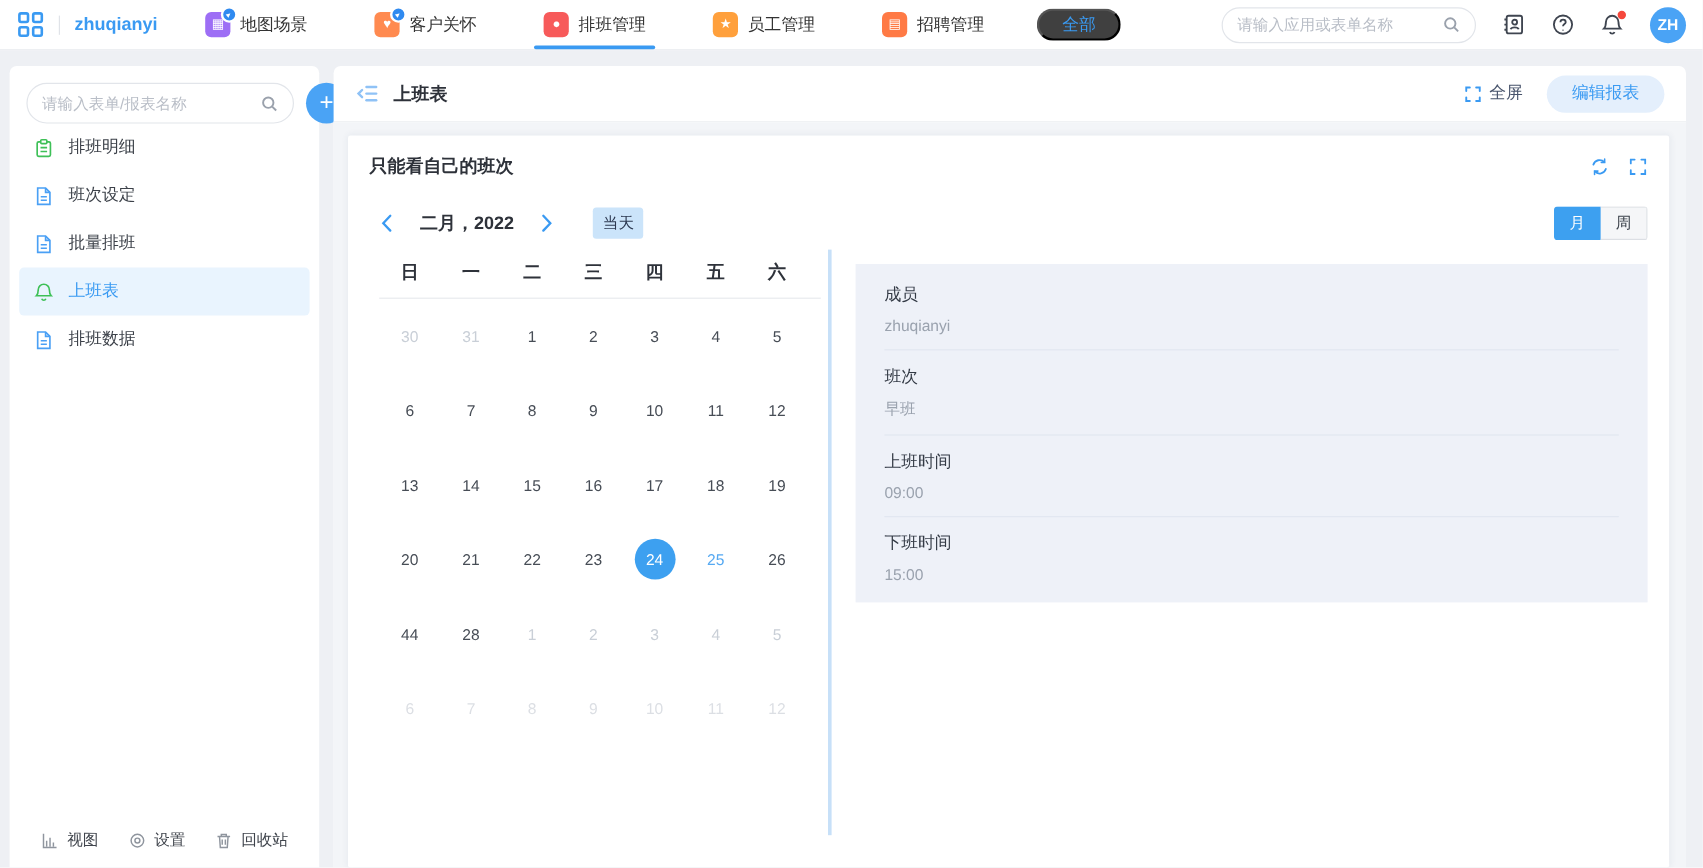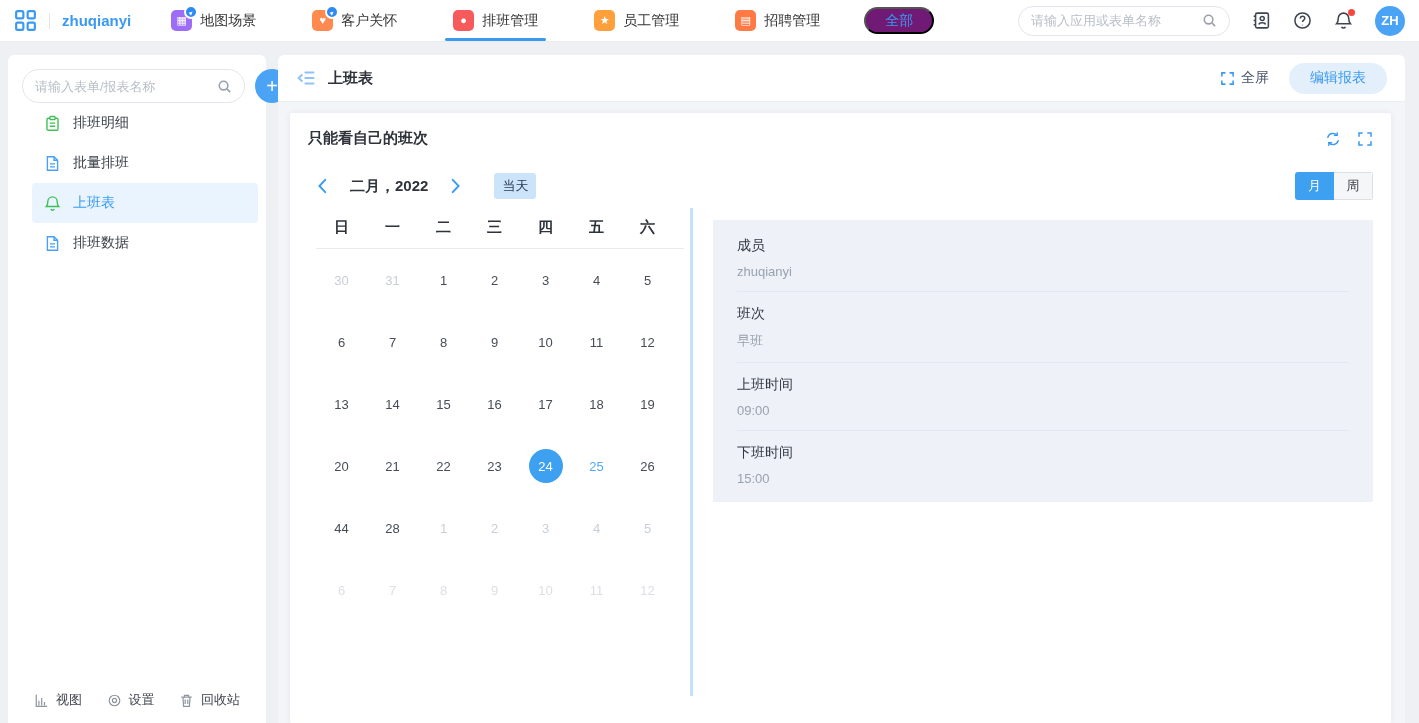--- a/index.html
+++ b/index.html
@@ -18,21 +18,21 @@
   .tab { position:relative; display:flex; align-items:center; gap:8px; height:100%; cursor:pointer; }
   .tab-icon { width:21px; height:21px; border-radius:5px; display:grid; place-items:center;
               color:#fff; font-size:11px; line-height:1; position:relative; flex:none; }
   .tab-badge { position:absolute; top:-5px; right:-6px; width:14px; height:14px; border-radius:50%;
                background:#2f8af0; border:2px solid #fff; color:#fff; font-size:7px;
                display:grid; place-items:center; }
   .tab-badge span { transform:rotate(-40deg); }
   .tab-label { font-size:14px; color:#333; white-space:nowrap; }
   .tab.active::after { content:""; position:absolute; left:-8px; right:-8px; bottom:0; height:3px;
                        background:#3a9af2; border-radius:2px; }
-  .all-pill { margin-left:44px; background:#701a75; color:#3a9af2; border-radius:14px; height:27px;
+  .all-pill { margin-left:44px; background:#404040; color:#3a9af2; border-radius:14px; height:27px;
               padding:0 19px; font-size:14px; display:flex; align-items:center; cursor:pointer;text-align:right; }
   .topbar-right { margin-left:auto; display:flex; align-items:center; gap:22px; }
   .app-search { width:212px; height:30px; border:1px solid #e2e5ea; border-radius:15px;
                 display:flex; align-items:center; padding:0 12px; gap:8px; background:#fff; }
   .app-search input { border:none; outline:none; flex:1; font-size:13px; color:#333; min-width:0;
                       font-family:inherit; }
   .app-search input::placeholder { color:#b9bec7; }
   .search-glyph { color:#9aa1ac; flex:none; }
   .top-icon { color:#3f4550; cursor:pointer; position:relative; }
   .bell-dot { position:absolute; top:-2px; right:-2px; width:7px; height:7px; border-radius:50%; background:#f5483c; }
@@ -42,21 +42,21 @@
   
   .sidebar { position:absolute; left:8px; top:55px; bottom:0; width:258px; background:#fff;
              border-radius:6px 6px 0 0; padding-top:14px; }
   .side-search-row { display:flex; gap:10px; padding:0 14px; align-items:center; }
   .side-input { flex:1; height:34px; border:1px solid #e2e5ea; border-radius:17px; display:flex;
                 align-items:center; padding:0 12px; gap:6px; }
   .side-input input { border:none; outline:none; flex:1; font-size:13px; min-width:0; font-family:inherit; }
   .side-input input::placeholder { color:#b9bec7; }
   .plus-btn { width:34px; height:34px; border-radius:50%; background:#4aa3f5; color:#fff; border:none;
               font-size:20px; line-height:1; cursor:pointer; flex:none; display:grid; place-items:center; }
-  .side-menu { padding:0 8px;margin-left:16px; }
+  .side-menu { padding:0 8px; }
   .side-item { display:flex; align-items:center; gap:12px; height:40px; padding:0 12px; font-size:14px;
                color:#3c4149; border-radius:4px; cursor:pointer; }
   .side-item.active { background:#e9f4fe; color:#3a9af2; }
   .side-item .mi { flex:none; }
   .side-footer { position:absolute; bottom:0; left:0; right:0; height:46px; display:flex; align-items:center;
                  justify-content:space-between; padding:0 26px; }
   .foot-item { display:flex; align-items:center; gap:7px; color:#40454d; font-size:13px; cursor:pointer; }
   .foot-item svg { color:#8f959e; }
 
   
@@ -210,20 +210,30 @@
         <span>排班明细</span>
       </div>
       <div class="side-item">
         <span class="mi" style="color: rgb(74, 160, 245);">
           <svg width="17" height="17" viewBox="0 0 16 16" fill="none" stroke="currentColor" stroke-width="1.3">
             <path d="M3.2 1.6h6.2l3.4 3.4v9.4H3.2z"></path>
             <path d="M9.4 1.6V5h3.4"></path>
             <path d="M5.6 8.4h4.8M5.6 11.2h4.8"></path>
           </svg>
         </span>
+        <span>班次设定</span>
+      </div>
+      <div class="side-item">
+        <span class="mi" style="color: rgb(74, 160, 245);">
+          <svg width="17" height="17" viewBox="0 0 16 16" fill="none" stroke="currentColor" stroke-width="1.3">
+            <path d="M3.2 1.6h6.2l3.4 3.4v9.4H3.2z"></path>
+            <path d="M9.4 1.6V5h3.4"></path>
+            <path d="M5.6 8.4h4.8M5.6 11.2h4.8"></path>
+          </svg>
+        </span>
         <span>批量排班</span>
       </div>
       <div class="side-item active">
         <span class="mi" style="color: rgb(62, 192, 87);">
           <svg width="17" height="17" viewBox="0 0 16 16" fill="none" stroke="currentColor" stroke-width="1.3">
             <path d="M8 1.8a4.4 4.4 0 0 0-4.4 4.4c0 3.2-1.4 4.6-1.4 4.6h11.6s-1.4-1.4-1.4-4.6A4.4 4.4 0 0 0 8 1.8z"></path>
             <path d="M6.4 13.2a1.7 1.7 0 0 0 3.2 0"></path>
           </svg>
         </span>
         <span>上班表</span>

